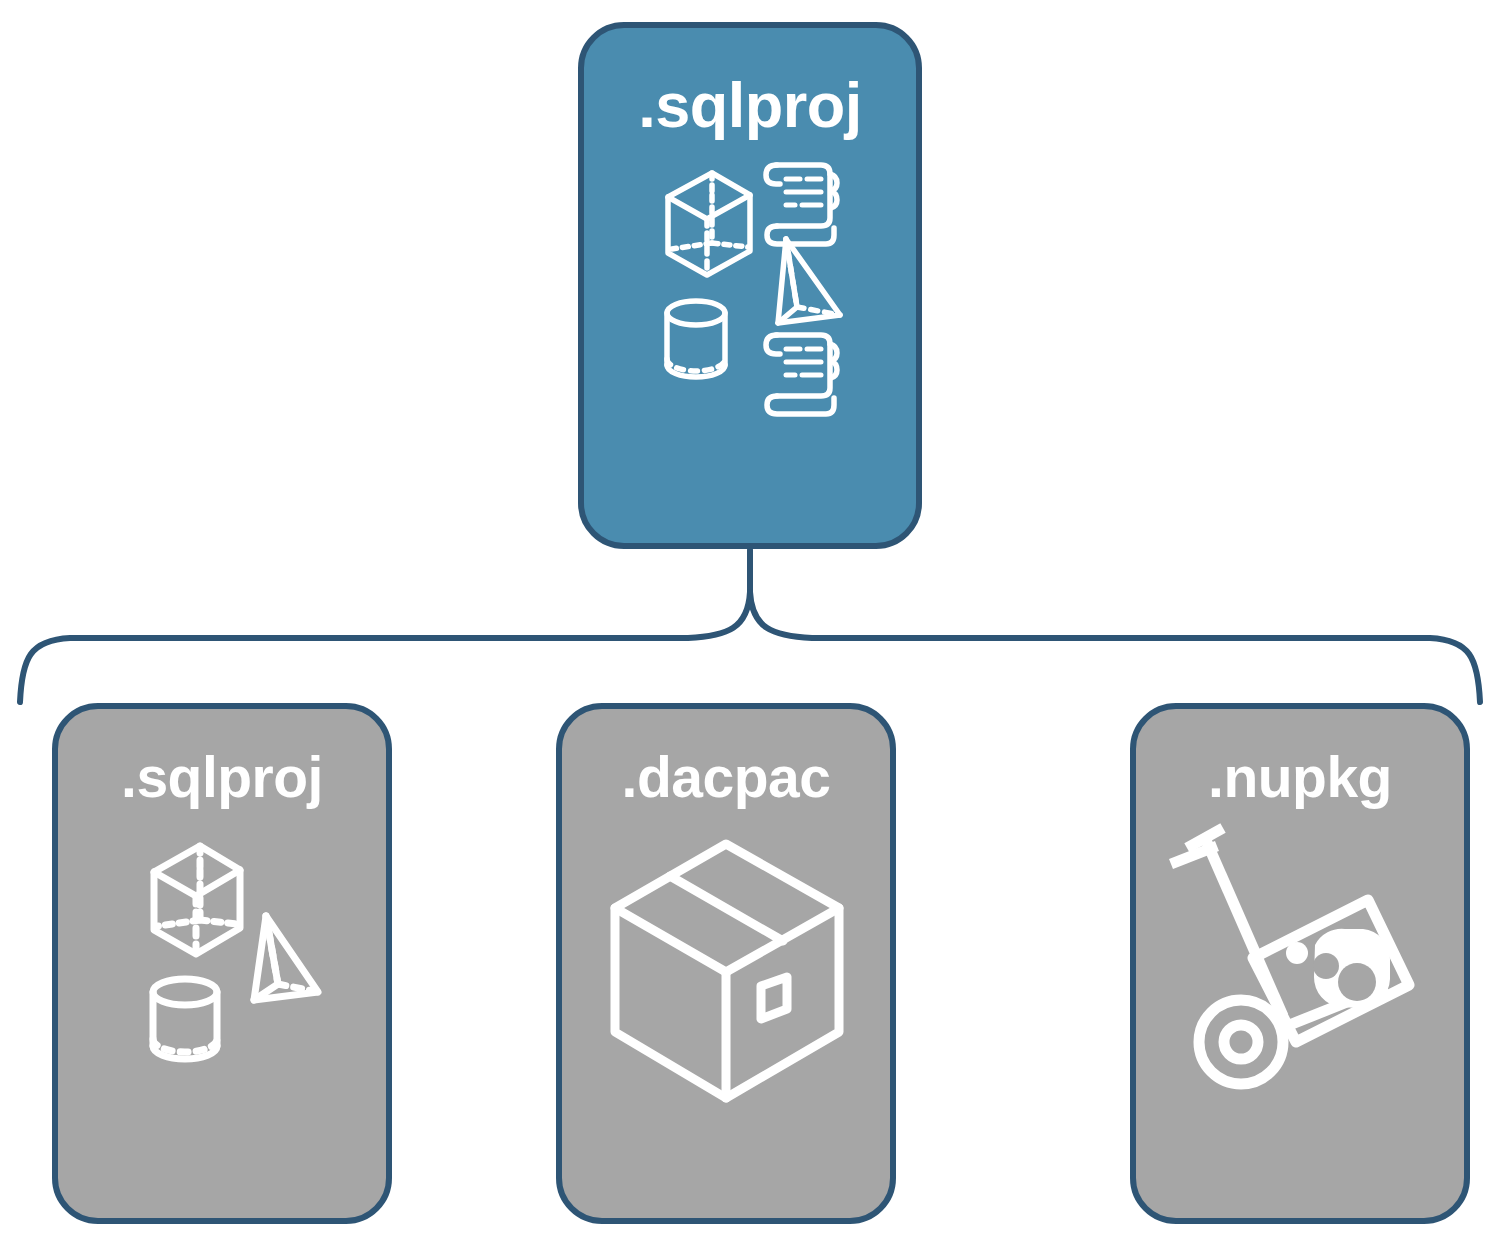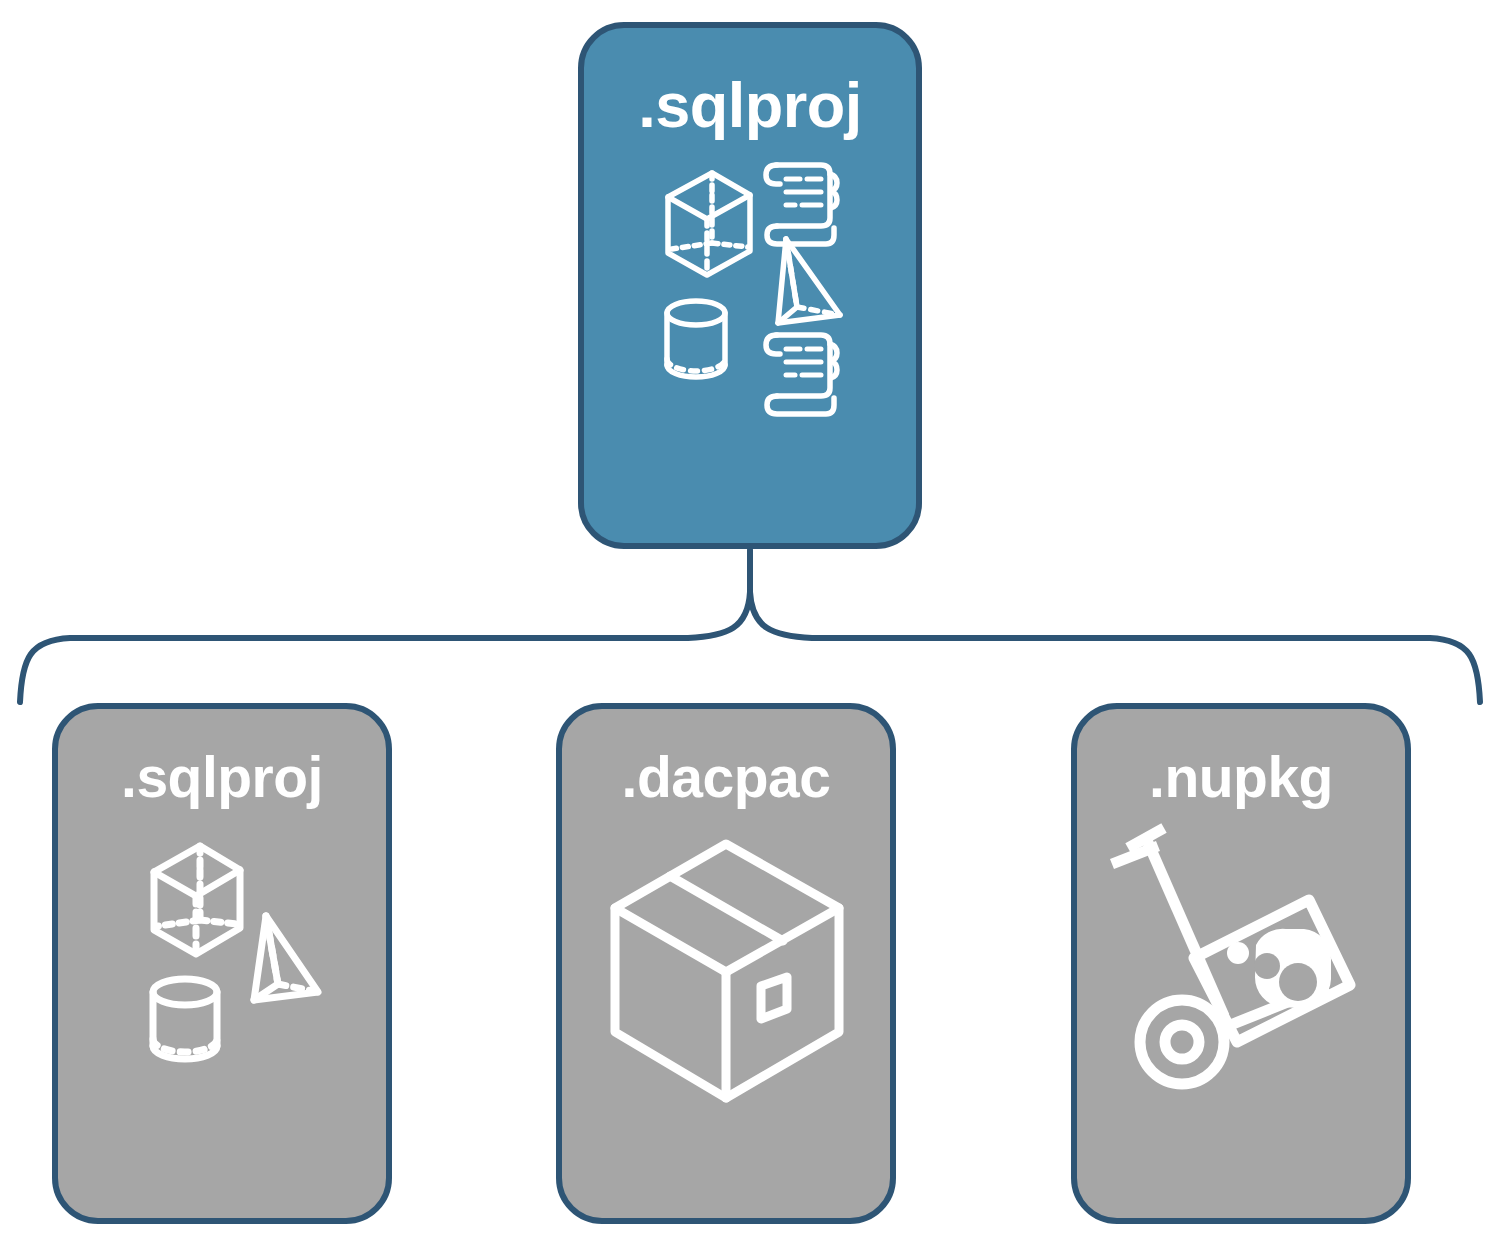--- a/index.html
+++ b/index.html
@@ -50,21 +50,21 @@
   }
   
   .card-child {
     background: #A6A6A6;
     top: 703px;
     height: 521px;
     width: 340px;
   }
   #card-child-0 { left: 52px; }
   #card-child-1 { left: 556px; }
-  #card-child-2 { left: 1071px; }
+  #card-child-2 { left: 1130px; }
   .card-child .card-title {
     font-size: 57px;
     margin-top: 40px;
   }
   .card-child .icon-wrap {
     margin-top: 14px;
   }
   
   #bracket {
     position: absolute;

